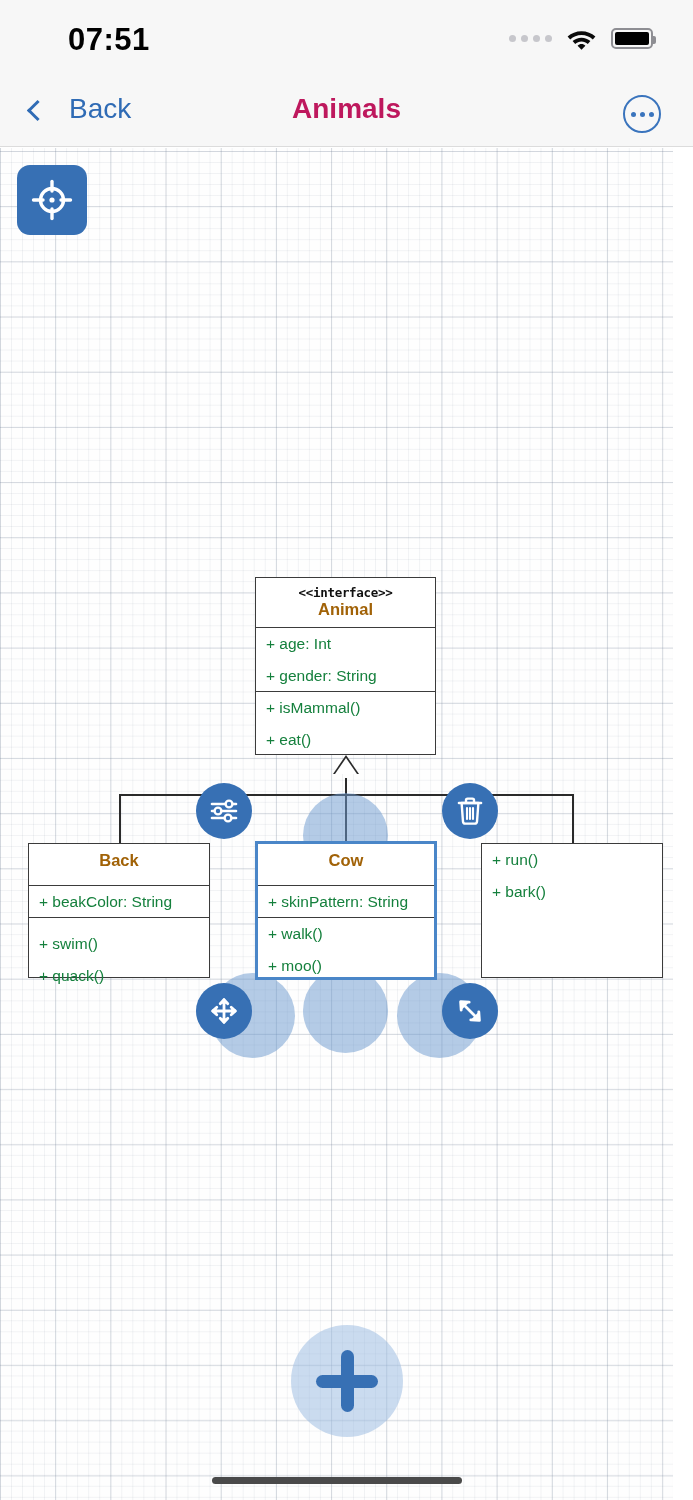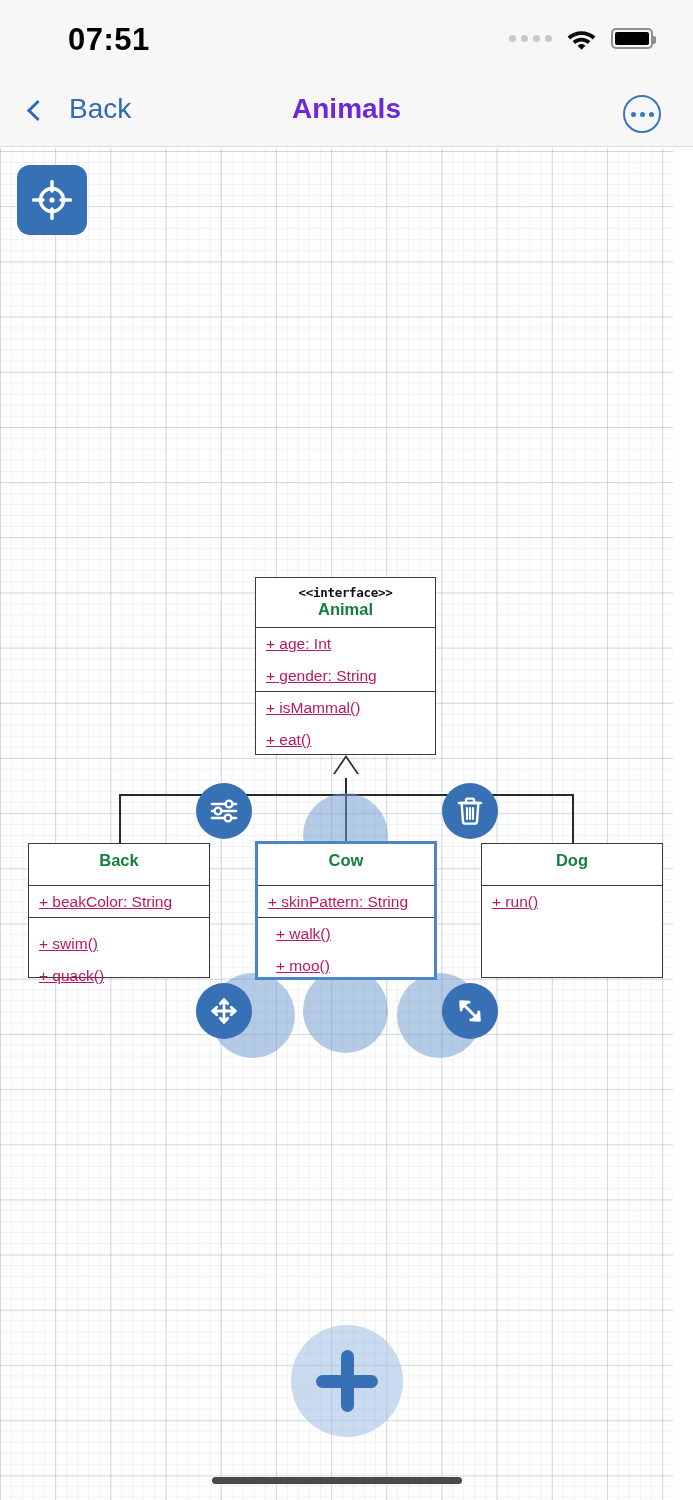--- a/index.html
+++ b/index.html
@@ -46,21 +46,21 @@
     display:flex; align-items:center; gap:24px; cursor:pointer;
   }
   #back-button .chev {
     width:15px; height:15px;
     border-left:3.5px solid #2f6bb5; border-bottom:3.5px solid #2f6bb5;
     transform:rotate(45deg); margin-top:2px;
   }
   #back-label { font-size:28px; color:#2f6bb5; }
   #page-title {
     position:absolute; left:0; top:18px; width:693px; text-align:center;
-    font-size:28px; font-weight:700; color:#6d28d9;
+    font-size:28px; font-weight:700; color:#be185d;
   }
   #more-button {
     position:absolute; right:32px; top:20px;
     width:38px; height:38px; border:2.5px solid #3a74bd; border-radius:50%;
     display:flex; align-items:center; justify-content:center; gap:4px; cursor:pointer;
   }
   #more-button i { width:5px; height:5px; border-radius:50%; background:#3a74bd; display:block; }
 
   
   #canvas {
@@ -94,26 +94,26 @@
   }
   .uml-head {
     border-bottom:1.6px solid #3b3b3b;
     display:flex; flex-direction:column; align-items:center; justify-content:flex-start;
     padding-top:7px;
   }
   .uml-stereotype {
     font-family:"DejaVu Sans Mono", monospace;
     font-size:12.5px; font-weight:700; color:#111; letter-spacing:-0.3px;
   }
-  .uml-name { font-size:16.5px; font-weight:700; color:#15803d; }
+  .uml-name { font-size:16.5px; font-weight:700; color:#a16207; }
   .uml-section { border-bottom:1.6px solid #3b3b3b; }
   .uml-section:last-child { border-bottom:none; }
   .uml-row {
-    font-size:15.5px; color:#be185d; padding-left:10px;
-    display:flex; align-items:center;text-decoration:underline;
+    font-size:15.5px; color:#15803d; padding-left:10px;
+    display:flex; align-items:center;
   }
 
   
   .conn { position:absolute; background:#2a2a2a; }
   .tri-wrap { position:absolute; }
   .tri-outer {
     width:0;height:0;
     border-left:13px solid transparent;
     border-right:13px solid transparent;
     border-bottom:19px solid #2a2a2a;
@@ -256,32 +256,30 @@
       </div>
     </div>
 
     <div class="uml-box selected" style="left:255px; top:693px; width:182px; height:139px;">
       <div class="uml-head" style="height:42px;">
         <div class="uml-name">Cow</div>
       </div>
       <div class="uml-section" style="height:32px;">
         <div class="uml-row" style="height:32px;">+ skinPattern: String</div>
       </div>
-      <div class="uml-section" style="height:60px;padding-left:8px;">
+      <div class="uml-section" style="height:60px;">
         <div class="uml-row" style="height:32px;">+ walk()</div>
         <div class="uml-row" style="height:32px;">+ moo()</div>
       </div>
     </div>
 
     <div class="uml-box" style="left:481px; top:695px; width:182px; height:135px;">
-      <div class="uml-head" style="height:42px;">
-        <div class="uml-name">Dog</div>
-      </div>
       <div class="uml-section" style="height:60px;">
         <div class="uml-row" style="height:32px;">+ run()</div>
+        <div class="uml-row" style="height:32px;">+ bark()</div>
       </div>
     </div>
 
     <div class="fab" style="left:196px; top:635px;">
       <svg width="32" height="32" viewBox="0 0 32 32">
         <line x1="4" y1="9" x2="28" y2="9" stroke="#fff" stroke-width="2.6" stroke-linecap="round"></line>
         <line x1="4" y1="16" x2="28" y2="16" stroke="#fff" stroke-width="2.6" stroke-linecap="round"></line>
         <line x1="4" y1="23" x2="28" y2="23" stroke="#fff" stroke-width="2.6" stroke-linecap="round"></line>
         <circle cx="21" cy="9" r="3.4" fill="#3770b4" stroke="#fff" stroke-width="2.4"></circle>
         <circle cx="10" cy="16" r="3.4" fill="#3770b4" stroke="#fff" stroke-width="2.4"></circle>

